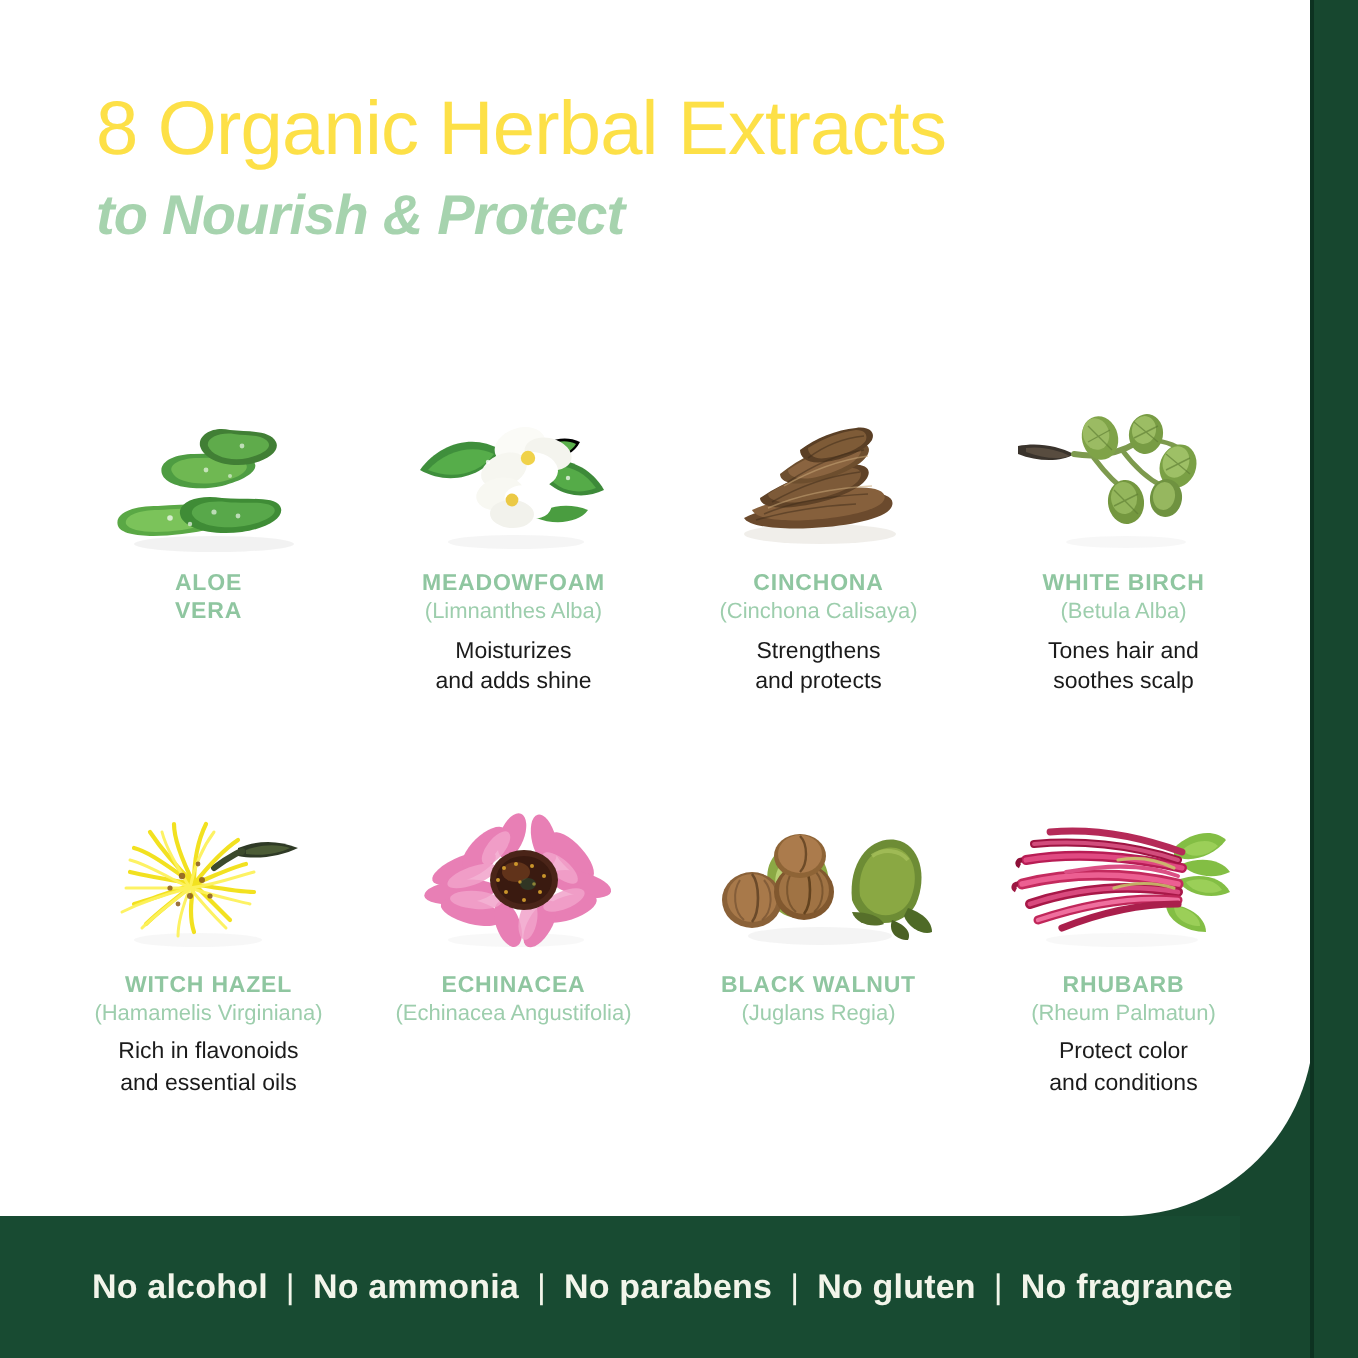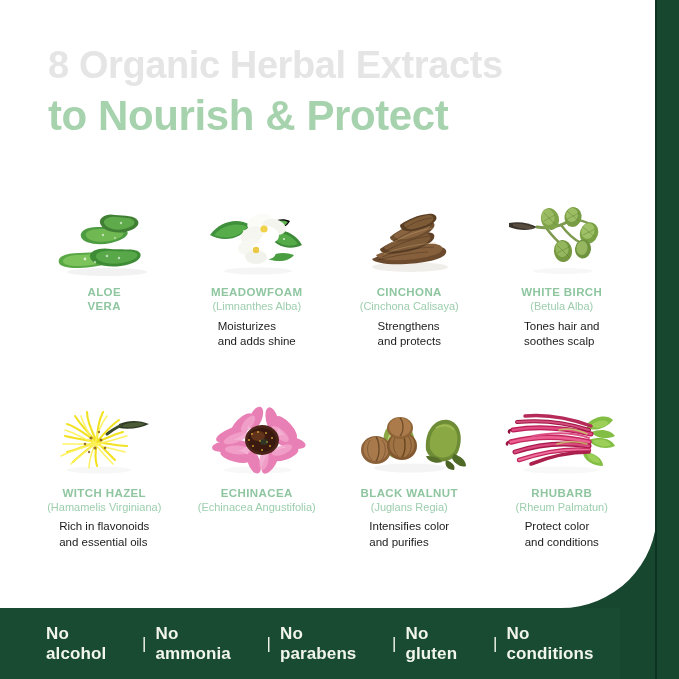--- a/index.html
+++ b/index.html
@@ -49,51 +49,53 @@
   
   .headline {
     position: absolute;
     top: 44px;
     left: 48px;
     width: 580px;
     z-index: 4;
   }
   .headline-line1 {
     font-size: 38px;
-    font-weight: bold;
-    color: #e5e5e5;
+    font-weight: normal;
+    color: #fde047;
     letter-spacing: -0.4px;
     line-height: 1.15;
     white-space: nowrap;
   }
   .headline-line2 {
-    font-size: 42px;
+    font-size: 28px;
     font-weight: bold;
     color: #a6d3ae;
     letter-spacing: -0.4px;
     line-height: 1.15;
     margin-top: 4px;
     white-space: nowrap;
+    font-style: italic;
   }
 
   
   .grid {
     position: absolute;
     top: 193px;
     left: 28px;
     width: 610px;
     z-index: 4;
     display: grid;
     grid-template-columns: repeat(4, 1fr);
     grid-row-gap: 44px;
   }
   .cell {
     display: flex;
     flex-direction: column;
     align-items: center;
+    text-align: center;
     padding: 0 4px;
   }
   .art {
     width: 118px;
     height: 86px;
     display: block;
   }
   .name {
     margin-top: 6px;
     font-size: 11.5px;
@@ -151,21 +153,21 @@
   <div class="banner">
     <div class="claims">
       <span>No alcohol</span>
       <span class="claim-sep">|</span>
       <span>No ammonia</span>
       <span class="claim-sep">|</span>
       <span>No parabens</span>
       <span class="claim-sep">|</span>
       <span>No gluten</span>
       <span class="claim-sep">|</span>
-      <span>No conditions</span>
+      <span>No fragrance</span>
     </div>
   </div>
 
   <div class="card"></div>
   <div class="seam"></div>
 
   <div class="headline">
     <div class="headline-line1">8 Organic Herbal Extracts</div>
     <div class="headline-line2">to Nourish &amp; Protect</div>
   </div>
@@ -411,24 +413,20 @@
         <path d="M46 42 C42 48 43 58 48 62" stroke="#73502c" stroke-width="1" fill="none" opacity="0.8"></path>
         <path d="M58 42 C63 48 62 58 57 62" stroke="#73502c" stroke-width="1" fill="none" opacity="0.8"></path>
         <ellipse cx="50" cy="34" rx="13" ry="11" fill="#8e6436"></ellipse>
         <ellipse cx="50" cy="33" rx="11" ry="9.5" fill="#ab7b4c"></ellipse>
         <path d="M50 24 C54 28 54 38 50 42" stroke="#6d4b28" stroke-width="1.2" fill="none"></path>
         <path d="M76 62 C84 62 90 64 92 68 C86 70 78 68 76 62 Z" fill="#566f2a"></path>
         <path d="M96 66 C102 68 106 72 104 76 C98 76 94 72 96 66 Z" fill="#4b6124"></path>
       </svg>
       <div class="name">BLACK WALNUT</div>
       <div class="latin">(Juglans Regia)</div>
-      <div class="desc">
-        <span>Intensifies color</span><br>
-        <span>and purifies</span>
-      </div>
     </div>
 
     <div class="cell">
       <svg class="art" viewBox="0 0 118 86">
         <ellipse cx="58" cy="76" rx="38" ry="3.5" fill="#f0f0f0" opacity="0.45"></ellipse>
         <g fill="#7dbb3a" opacity="0.95">
           <path d="M84 30 C92 22 104 20 110 26 C104 34 92 38 84 34 Z"></path>
           <path d="M86 46 C96 42 108 44 112 52 C104 56 90 54 86 46 Z"></path>
           <path d="M80 58 C90 58 100 64 100 72 C90 72 80 66 80 58 Z"></path>
           <path d="M88 38 C98 34 108 36 112 42 C104 46 92 44 88 38 Z"></path>

